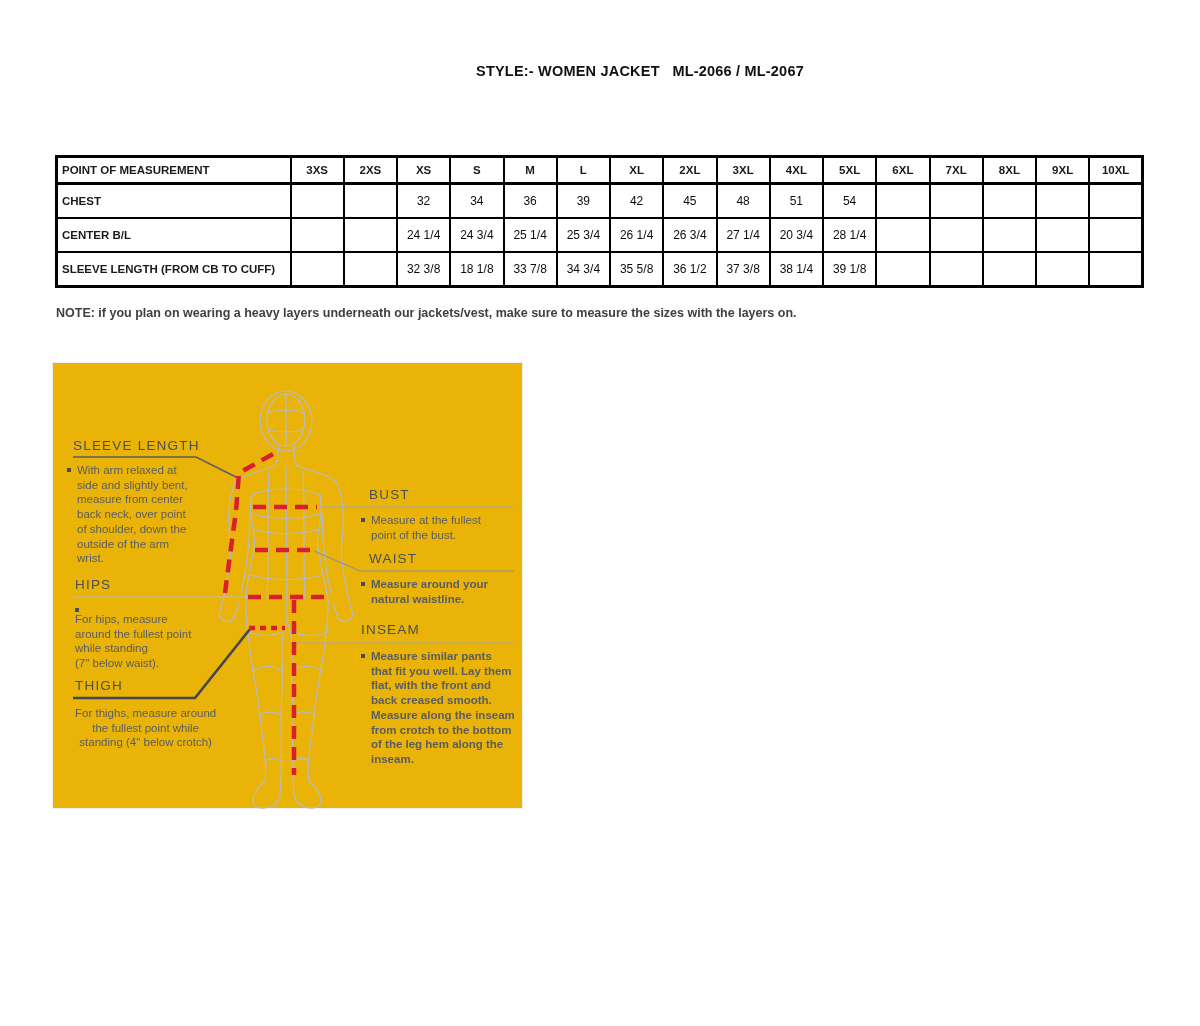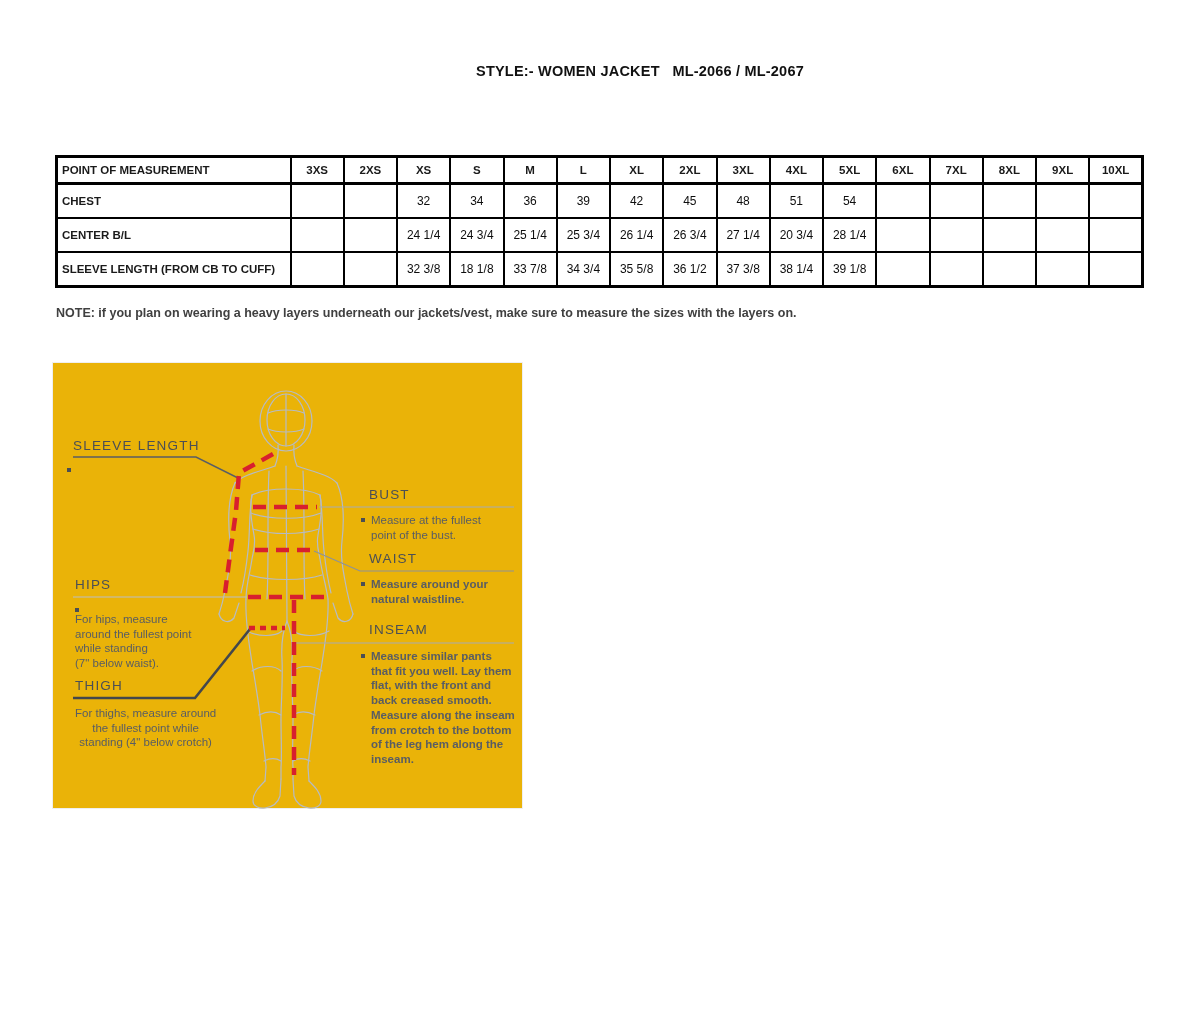--- a/index.html
+++ b/index.html
@@ -227,20 +227,27 @@
       <path d="M202,187 L261,187" stroke-dasharray="13 8"></path>
       <path d="M195,234 L276,234" stroke-dasharray="13 8"></path>
       <path d="M196,265 L232,265" stroke-dasharray="6 5"></path>
       <path d="M241,237 L241,412" stroke-dasharray="13 8"></path>
     </g>
   </svg>
 
   <div class="g-heading" style="left:20px;top:75px;">SLEEVE LENGTH</div>
   <div class="g-desc" style="left:14px;top:100px;width:140px;">
     <span class="bullet"></span>
+    <span class="txt">With arm relaxed at
+side and slightly bent,
+measure from center
+back neck, over point
+of shoulder, down the
+outside of the arm
+wrist.</span>
   </div>
 
   <div class="g-heading" style="left:22px;top:214px;">HIPS</div>
   <div class="g-desc" style="left:22px;top:240px;width:160px;flex-direction:column;">
     <span class="bullet"></span>
     <span class="txt">For hips, measure
 around the fullest point
 while standing
 (7" below waist).</span>
   </div>
@@ -259,21 +266,21 @@
 point of the bust.</span>
   </div>
 
   <div class="g-heading" style="left:316px;top:188px;">WAIST</div>
   <div class="g-desc" style="left:308px;top:214px;width:150px;font-weight:bold;">
     <span class="bullet"></span>
     <span class="txt">Measure around your
 natural waistline.</span>
   </div>
 
-  <div class="g-heading" style="left:316px;top:259px;">INSEAM</div>
+  <div class="g-heading" style="left:308px;top:259px;">INSEAM</div>
   <div class="g-desc" style="left:308px;top:286px;width:160px;font-weight:bold;">
     <span class="bullet"></span>
     <span class="txt">Measure similar pants
 that fit you well. Lay them
 flat, with the front and
 back creased smooth.
 Measure along the inseam
 from crotch to the bottom
 of the leg hem along the
 inseam.</span>

